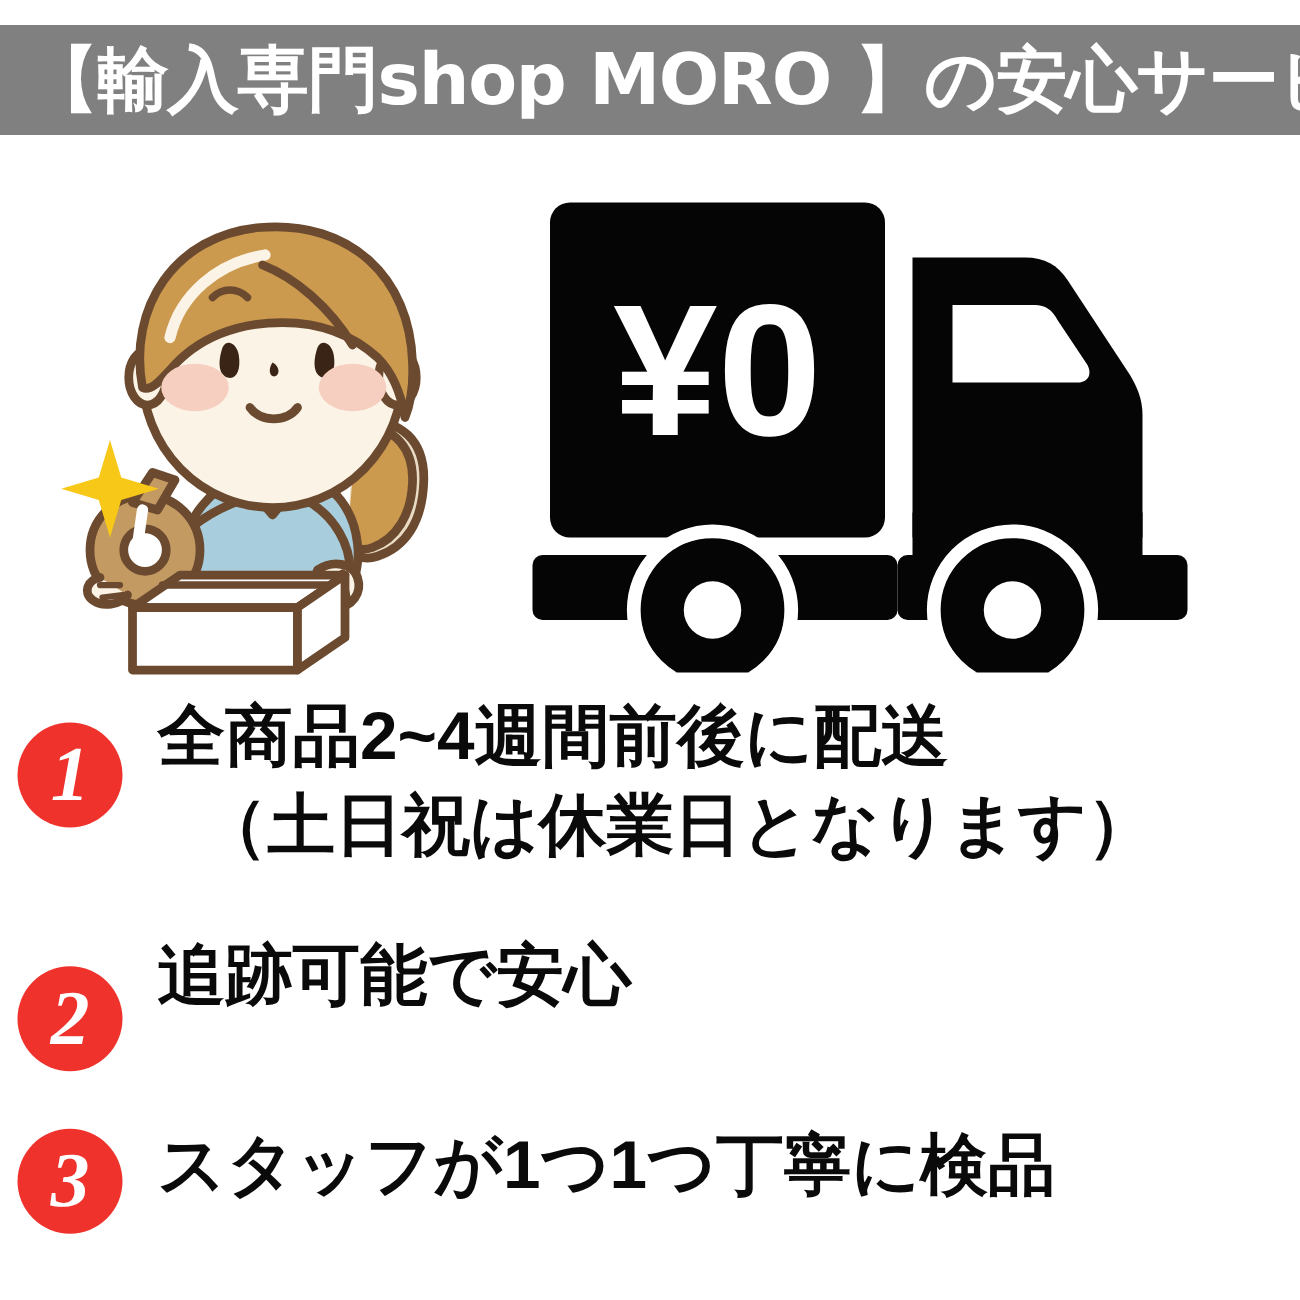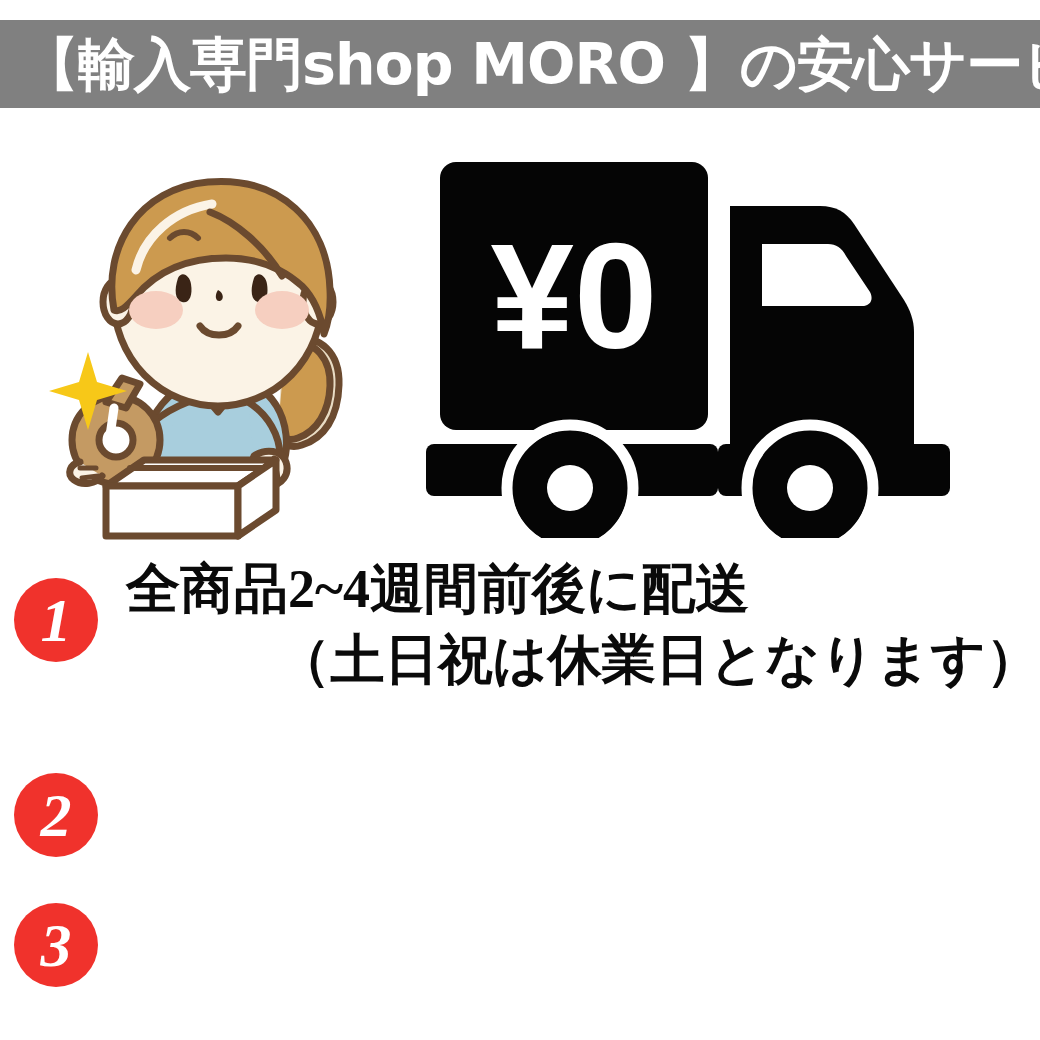--- a/index.html
+++ b/index.html
@@ -68,27 +68,27 @@
     user-select: none;
   }
   .item-1 .badge { margin-top: 24px; }
   .item-2 .badge { margin-top: 28px; }
   .item-3 .badge { margin-top: 6px; }
 
   .item-text {
     flex: 1 1 auto;
     padding-left: 28px;
     color: #0a0a0a;
-    font-family: Liberation Serif, serif;
+    font-family: Liberation Sans, sans-serif;
     font-weight: bold;
     font-size: 54px;
     line-height: 1.32;
   }
   .line { white-space: nowrap; }
-  .line.indent { padding-left: 34px; text-align: right; }
+  .line.indent { padding-left: 34px; }
 </style>
 </head>
 <body>
 
 <div class="page">
 
   <div class="banner">
     <div class="banner-text">【輸入専門shop MORO 】の安心サービス</div>
   </div>
 
@@ -202,21 +202,25 @@
       <div class="badge">1</div>
       <div class="item-text">
         <div class="line">全商品2~4週間前後に配送</div>
         <div class="line indent">（土日祝は休業日となります）</div>
       </div>
     </div>
 
     <div class="item item-2">
       <div class="badge">2</div>
       <div class="item-text">
+        <div class="line">追跡可能で安心</div>
       </div>
     </div>
 
     <div class="item item-3">
       <div class="badge">3</div>
+      <div class="item-text">
+        <div class="line">スタッフが1つ1つ丁寧に検品</div>
+      </div>
     </div>
 
   </div>
 </div>
 
 </body></html>

